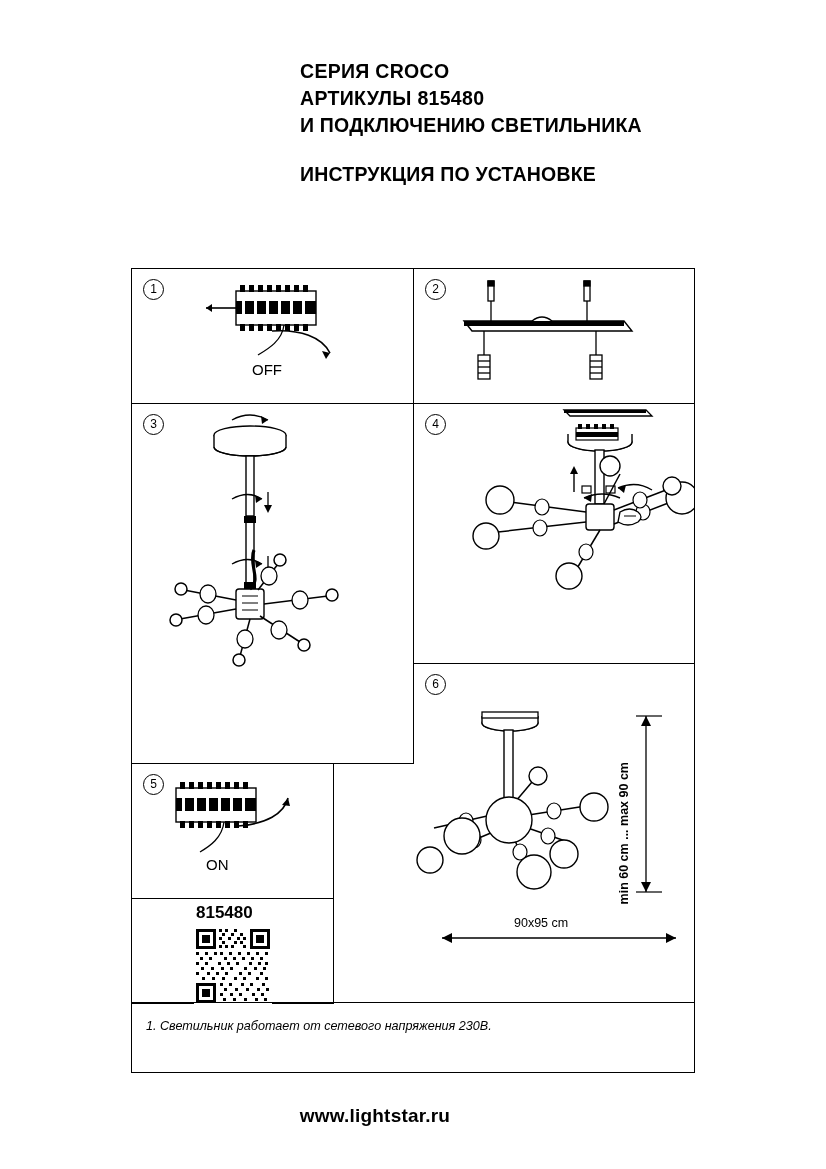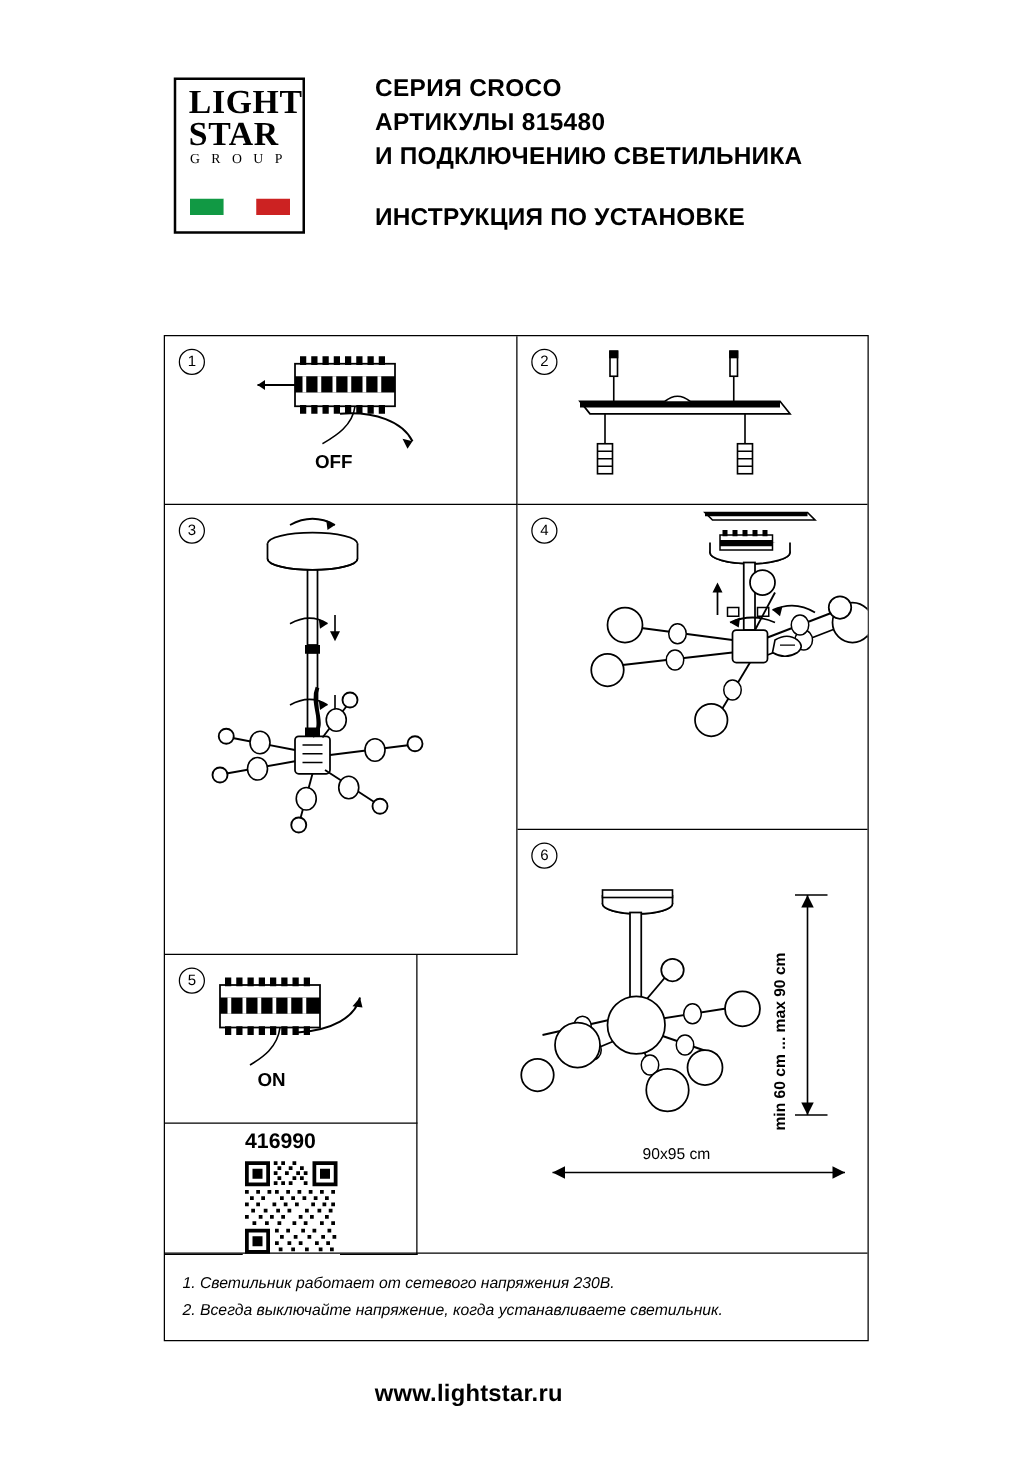--- a/index.html
+++ b/index.html
@@ -107,21 +107,21 @@
     border-radius: 50%;
     font-size: 12px;
     font-weight: normal;
     line-height: 18px;
     text-align: center;
     background: #fff;
   }
 
   .lbl {
     position: absolute;
-    font-weight: bold;
+    font-weight: normal;
     font-size: 15px;
   }
 
   svg { display: block; }
 
   
   #notes {
     position: absolute;
     left: 0; bottom: 0;
     width: 100%;
@@ -165,32 +165,20 @@
     writing-mode: vertical-rl;
     transform: rotate(180deg);
     white-space: nowrap;
   }
 </style>
 </head>
 <body>
 
 <div id="header">
 
-  <div id="logo-box">
-    <div id="logo-inner">
-      <div class="logo-word">LIGHT</div>
-      <div class="logo-word w2">STAR</div>
-      <div class="logo-group">G R O U P</div>
-      <div id="flag">
-        <div class="flag-g"></div>
-          <div class="flag-w"></div>
-          <div class="flag-r"></div>
-      </div>
-    </div>
-  </div>
 
   <div id="title-block">
     <div class="hdr-line">СЕРИЯ CROCO</div>
     <div class="hdr-line">АРТИКУЛЫ 815480</div>
     <div class="hdr-instr" style="margin-top:0">И ПОДКЛЮЧЕНИЮ СВЕТИЛЬНИКА</div>
     <div class="hdr-instr">ИНСТРУКЦИЯ ПО УСТАНОВКЕ</div>
   </div>
 </div>
 
 <div id="panel">
@@ -491,21 +479,21 @@
       <line x1="222" y1="228" x2="248" y2="228" stroke="#000" stroke-width="1.2"></line>
 
       <line x1="28" y1="274" x2="262" y2="274" stroke="#000" stroke-width="1.3"></line>
       <path d="M28 274 l10 -5 v10 z" fill="#000"></path>
       <path d="M262 274 l-10 -5 v10 z" fill="#000"></path>
     </svg>
     <div class="dim-vert" style="left:203px;top:98px;">min 60 cm ... max 90 cm</div>
     <div class="dim-text" style="left:100px;top:252px;">90x95 cm</div>
   </div>
 
-  <div class="artnum" style="left:64px;top:634px;">416990</div>
+  <div class="artnum" style="left:64px;top:634px;">815480</div>
   <svg width="78" height="78" style="position:absolute;left:62px;top:658px;">
     <rect x="0" y="0" width="78" height="78" fill="#fff"></rect>
     <g fill="#000">
 
       <rect x="2" y="2" width="20" height="20"></rect>
         <rect x="5" y="5" width="14" height="14" fill="#fff"></rect>
         <rect x="8" y="8" width="8" height="8"></rect>
 
       <rect x="56" y="2" width="20" height="20"></rect>
         <rect x="59" y="5" width="14" height="14" fill="#fff"></rect>
@@ -595,17 +583,16 @@
       <rect x="29" y="71" width="3" height="3"></rect>
         <rect x="39" y="71" width="3" height="3"></rect>
         <rect x="50" y="71" width="3" height="3"></rect>
       <rect x="61" y="71" width="3" height="3"></rect>
         <rect x="70" y="71" width="3" height="3"></rect>
     </g>
   </svg>
 
   <div id="notes">
     <div class="note">1. Светильник работает от сетевого напряжения 230В.</div>
-    <div class="note">2. Всегда выключайте напряжение, когда устанавливаете светильник.</div>
   </div>
 </div>
 
 <div id="site">www.lightstar.ru</div>
 
 </body></html>

